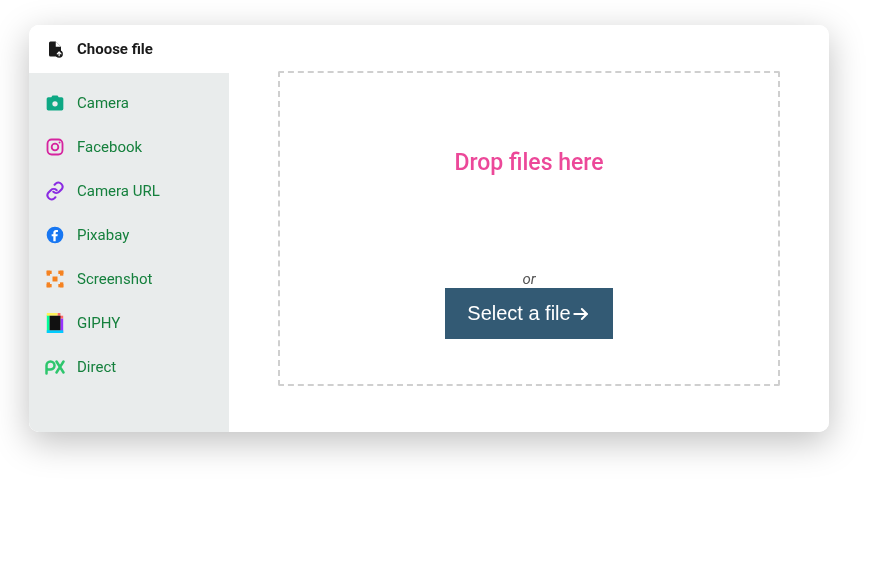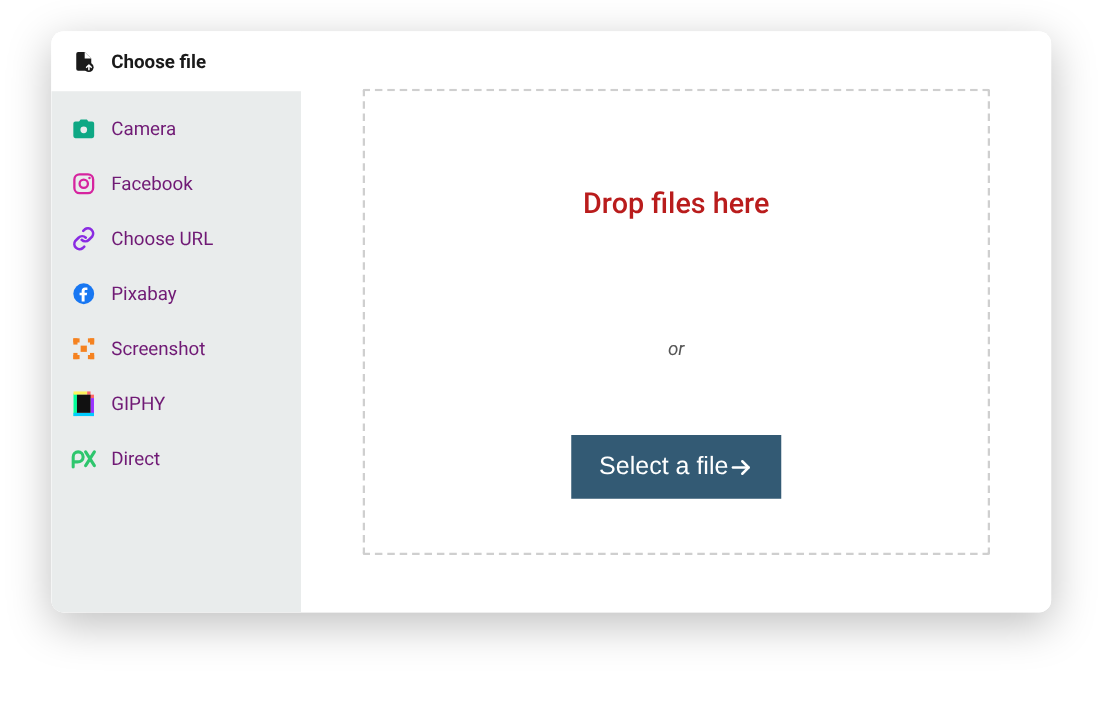--- a/index.html
+++ b/index.html
@@ -5,24 +5,24 @@
   * { box-sizing: border-box; margin: 0; padding: 0; }
   body {
     font-family: -apple-system, BlinkMacSystemFont, "Segoe UI", Roboto, Helvetica, Arial, sans-serif;
     background: #fff;
     width: 882px;
     height: 582px;
     overflow: hidden;
   }
   .modal {
     position: absolute;
-    left: 41px;
+    left: 29px;
     top: 25px;
     width: 800px;
-    height: 465px;
+    height: 407px;
     background: #fff;
     border-radius: 10px;
     box-shadow: 0 10px 35px rgba(0,0,0,0.25);
     overflow: hidden;
     display: flex;
     justify-content: flex-end;
   }
   .sidebar {
     width: 200px;
     background: #fff;
@@ -48,21 +48,21 @@
     padding-top: 8px;
     overflow-y: auto;
   }
   .source-item {
     display: flex;
     align-items: center;
     gap: 12px;
     padding: 12px 16px 12px 16px;
     cursor: pointer;
     font-size: 15px;
-    color: #701a75;
+    color: #15803d;
   }
   .icon-wrap {
     width: 20px;
     height: 20px;
     display: flex;
     align-items: center;
     justify-content: center;
     flex-shrink: 0;
   }
   .main {
@@ -79,31 +79,30 @@
     border: 2px dashed #cfcfcf;
     border-radius: 2px;
     display: flex;
     flex-direction: column;
     align-items: center;
     justify-content: flex-start;
     padding-top: 76px;
   }
   .drop-title {
     font-size: 23px;
-    color: #b91c1c;
+    color: #ec4899;
     font-weight: 500;
   }
   .drop-or {
     margin-top: 94px;
     font-style: italic;
     font-size: 15px;
     color: #555;
   }
   .select-btn {
-    margin-top: 60px;
     background: #335a74;
     color: #fff;
     border: none;
     padding: 14px 22px;
     font-size: 20px;
     display: inline-flex;
     align-items: center;
     cursor: pointer;
   }
   .select-btn .arrow {
@@ -152,21 +151,21 @@
         <span>Facebook</span>
       </div>
 
       <div class="source-item">
         <span class="icon-wrap">
           <svg width="20" height="20" viewBox="0 0 24 24" fill="none" stroke="#8a2be2" stroke-width="2.5" stroke-linecap="round">
             <path d="M10 13a5 5 0 0 0 7 0l3-3a5 5 0 0 0-7-7l-1.5 1.5"></path>
             <path d="M14 11a5 5 0 0 0-7 0l-3 3a5 5 0 0 0 7 7l1.5-1.5"></path>
           </svg>
         </span>
-        <span>Choose URL</span>
+        <span>Camera URL</span>
       </div>
 
       <div class="source-item">
         <span class="icon-wrap">
           <svg width="20" height="20" viewBox="0 0 24 24">
             <circle cx="12" cy="12" r="10" fill="#1877f2"></circle>
             <path d="M13.5 8.5h2V6h-2.3c-1.9 0-3.2 1.2-3.2 3.2V11H8v2.5h2v6h2.8v-6h2.1l.4-2.5h-2.5V9.6c0-.7.3-1.1 1.1-1.1z" fill="#fff"></path>
           </svg>
         </span>
         <span>Pixabay</span>

